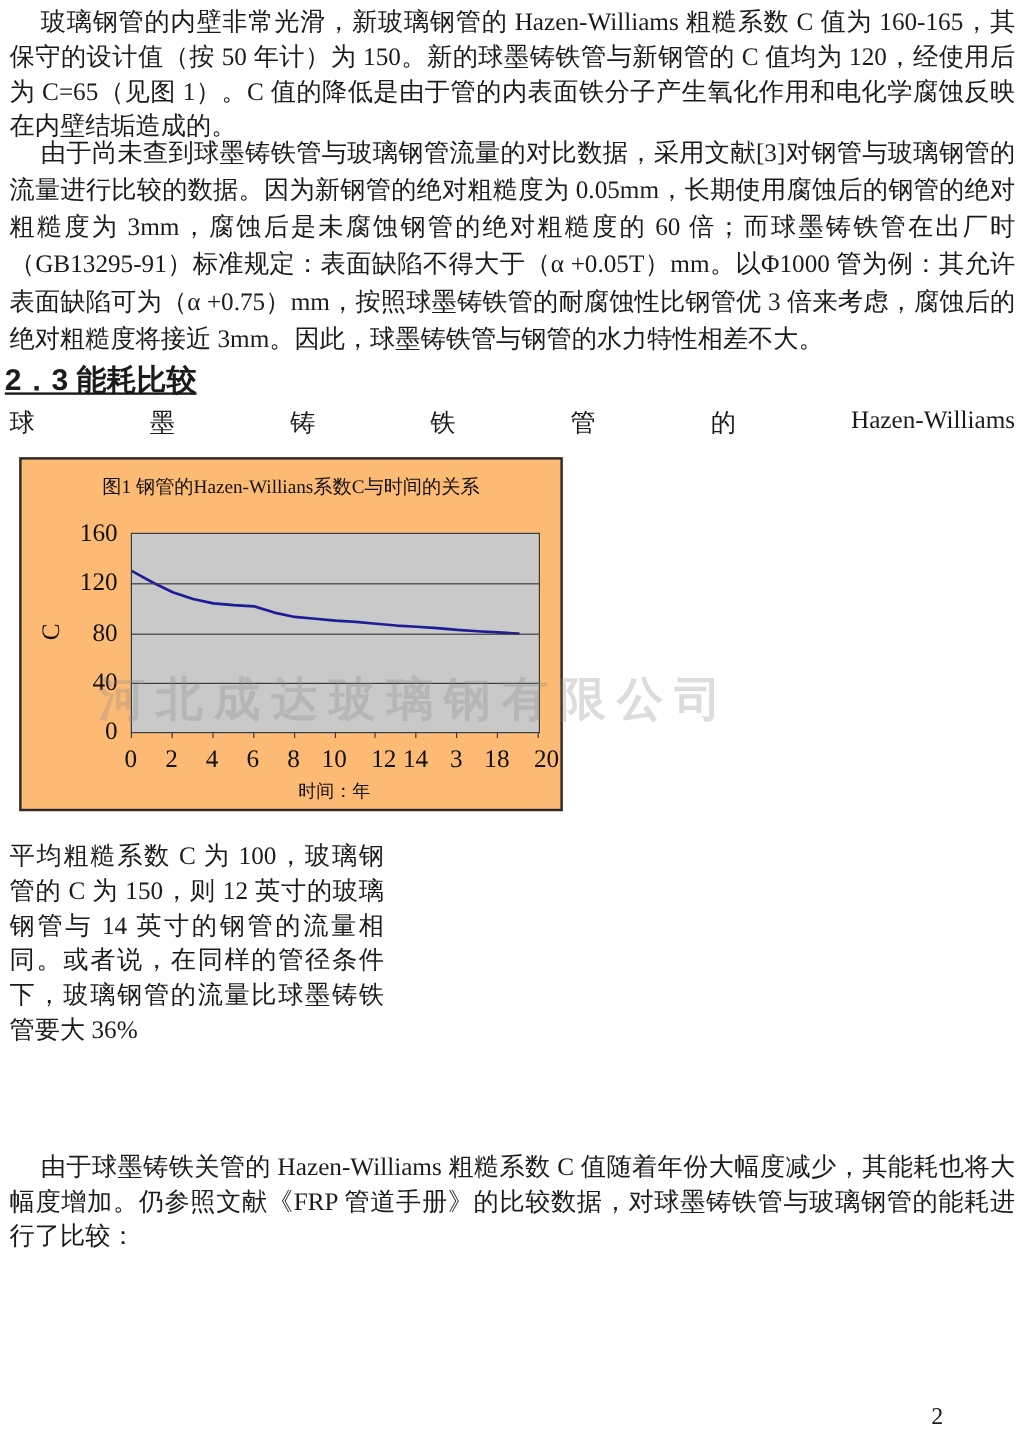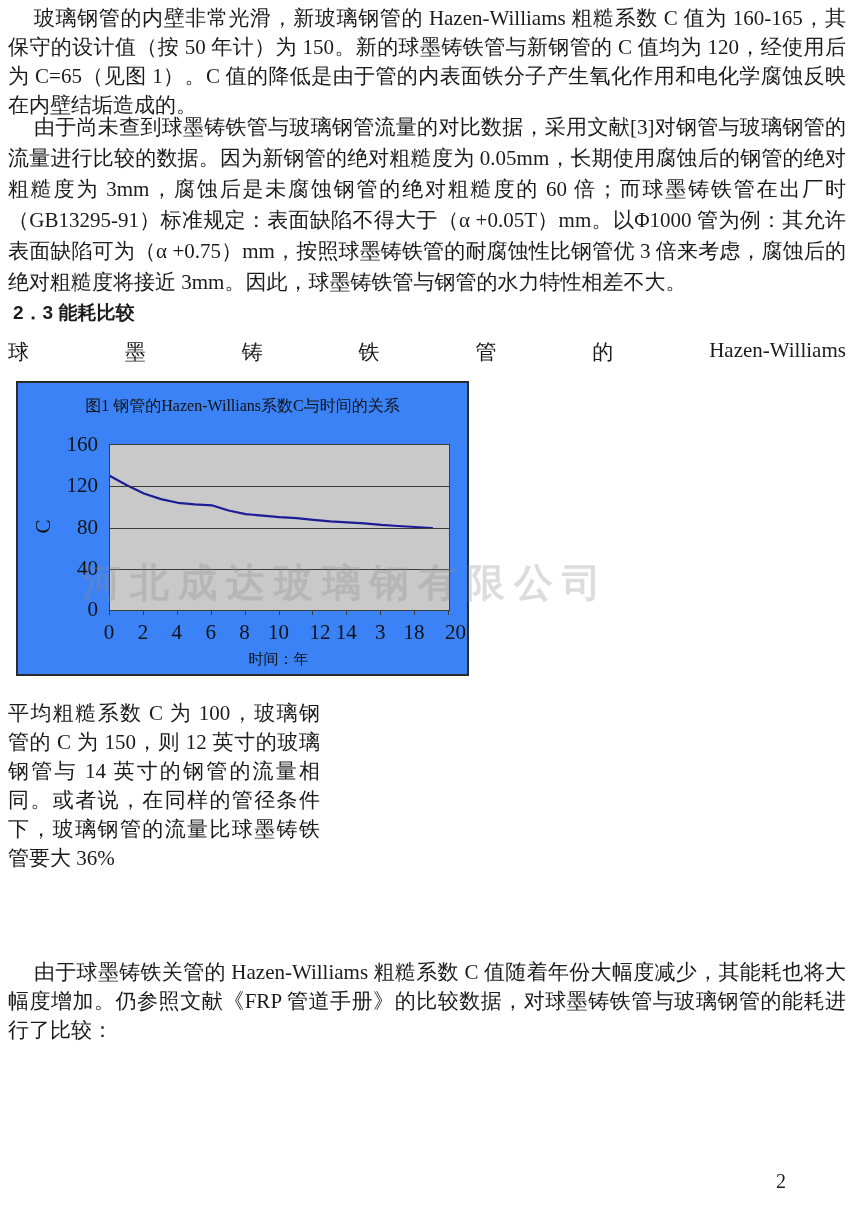--- a/index.html
+++ b/index.html
@@ -15,34 +15,34 @@
   .body-text{
     position:absolute;
     left:8px;width:838px;
     font-size:21px;line-height:29px;
     text-align:justify;
   }
   .body-text p{margin:0;text-indent:26px;}
   .para1{top:4px;}
   .para2{top:112px;line-height:31px;}
   .heading{
-    position:absolute;left:13px;top:300px;
+    position:absolute;left:4px;top:300px;
     font-family:"Liberation Sans","DejaVu Sans",sans-serif;
-    font-weight:bold;font-size:19px;
+    font-weight:bold;font-size:25px;text-decoration:underline;
   }
   .spread-line{
     position:absolute;left:8px;top:338px;width:838px;
     display:flex;justify-content:space-between;
     font-size:21px;
   }
   
   .figure{
     position:absolute;left:16px;top:381px;
     width:453px;height:295px;
-    background:#3b82f6;
+    background:#fdba74;
     border:2px solid #2a2a2a;
     box-sizing:border-box;
   }
   .chart-title{
     position:absolute;top:13px;left:0;width:100%;
     text-align:center;font-size:16px;color:#111;
   }
   .plot{
     position:absolute;left:91px;top:61px;width:339px;height:165px;
     background:#c9c9c9;

